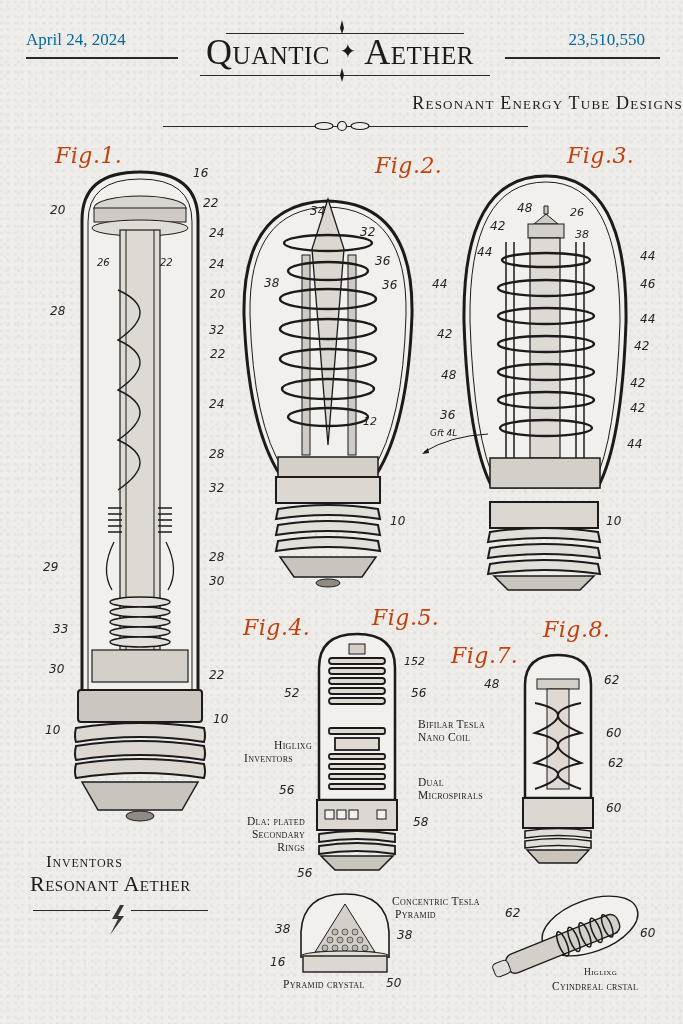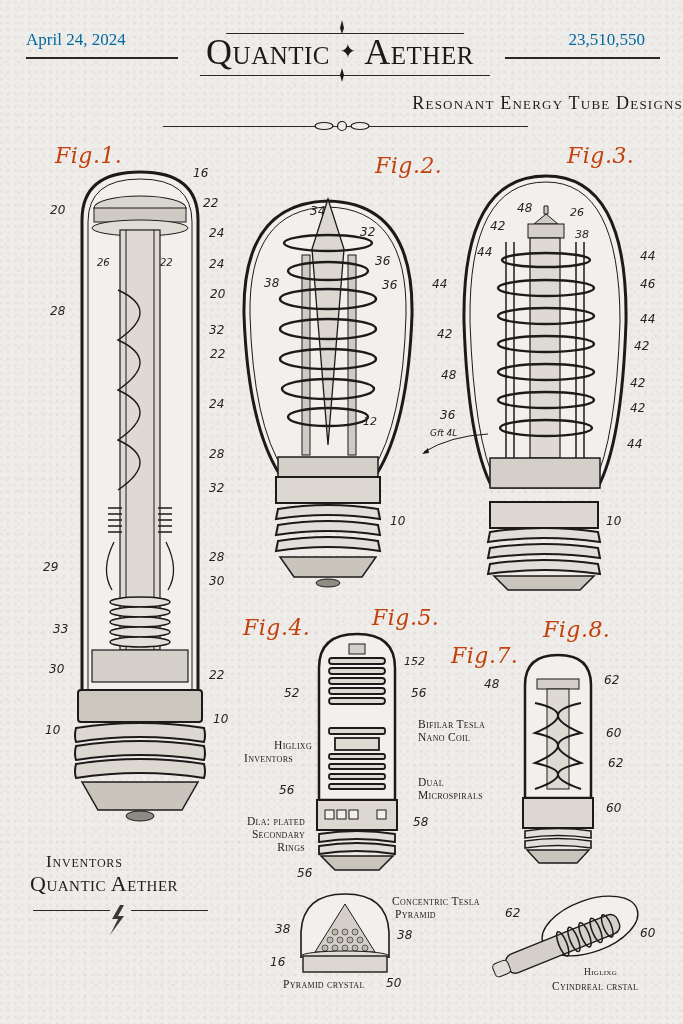--- a/index.html
+++ b/index.html
@@ -334,18 +334,18 @@
     </g>
     <rect x="6" y="45" width="16" height="14" rx="4" fill="#e2dfda" stroke="#1c1b1a"></rect>
   </g>
 </svg>
 <div class="abs lbl" style="left:505px;top:906px;">62</div>
 <div class="abs lbl" style="left:640px;top:926px;">60</div>
 <div class="abs cap" style="left:584px;top:966px;font-size:9.5px;">Higlixg</div>
 <div class="abs cap" style="left:552px;top:980px;">Cyindreal crstal</div>
 
 <div class="abs inv-label">Inventors</div>
-<div class="abs inv-name">Quantic Aether</div>
+<div class="abs inv-name">Resonant Aether</div>
 <div class="abs rule" style="top:910px;left:33px;width:77px;height:1px;"></div>
 <div class="abs rule" style="top:910px;left:131px;width:77px;height:1px;"></div>
 <svg style="left:108px;top:905px;" width="20" height="30">
   <path d="M12 0 L4 14 L10 14 L2 30 L16 11 L10 11 L16 0Z" fill="#3a3835"></path>
 </svg>
 
 </body></html>

